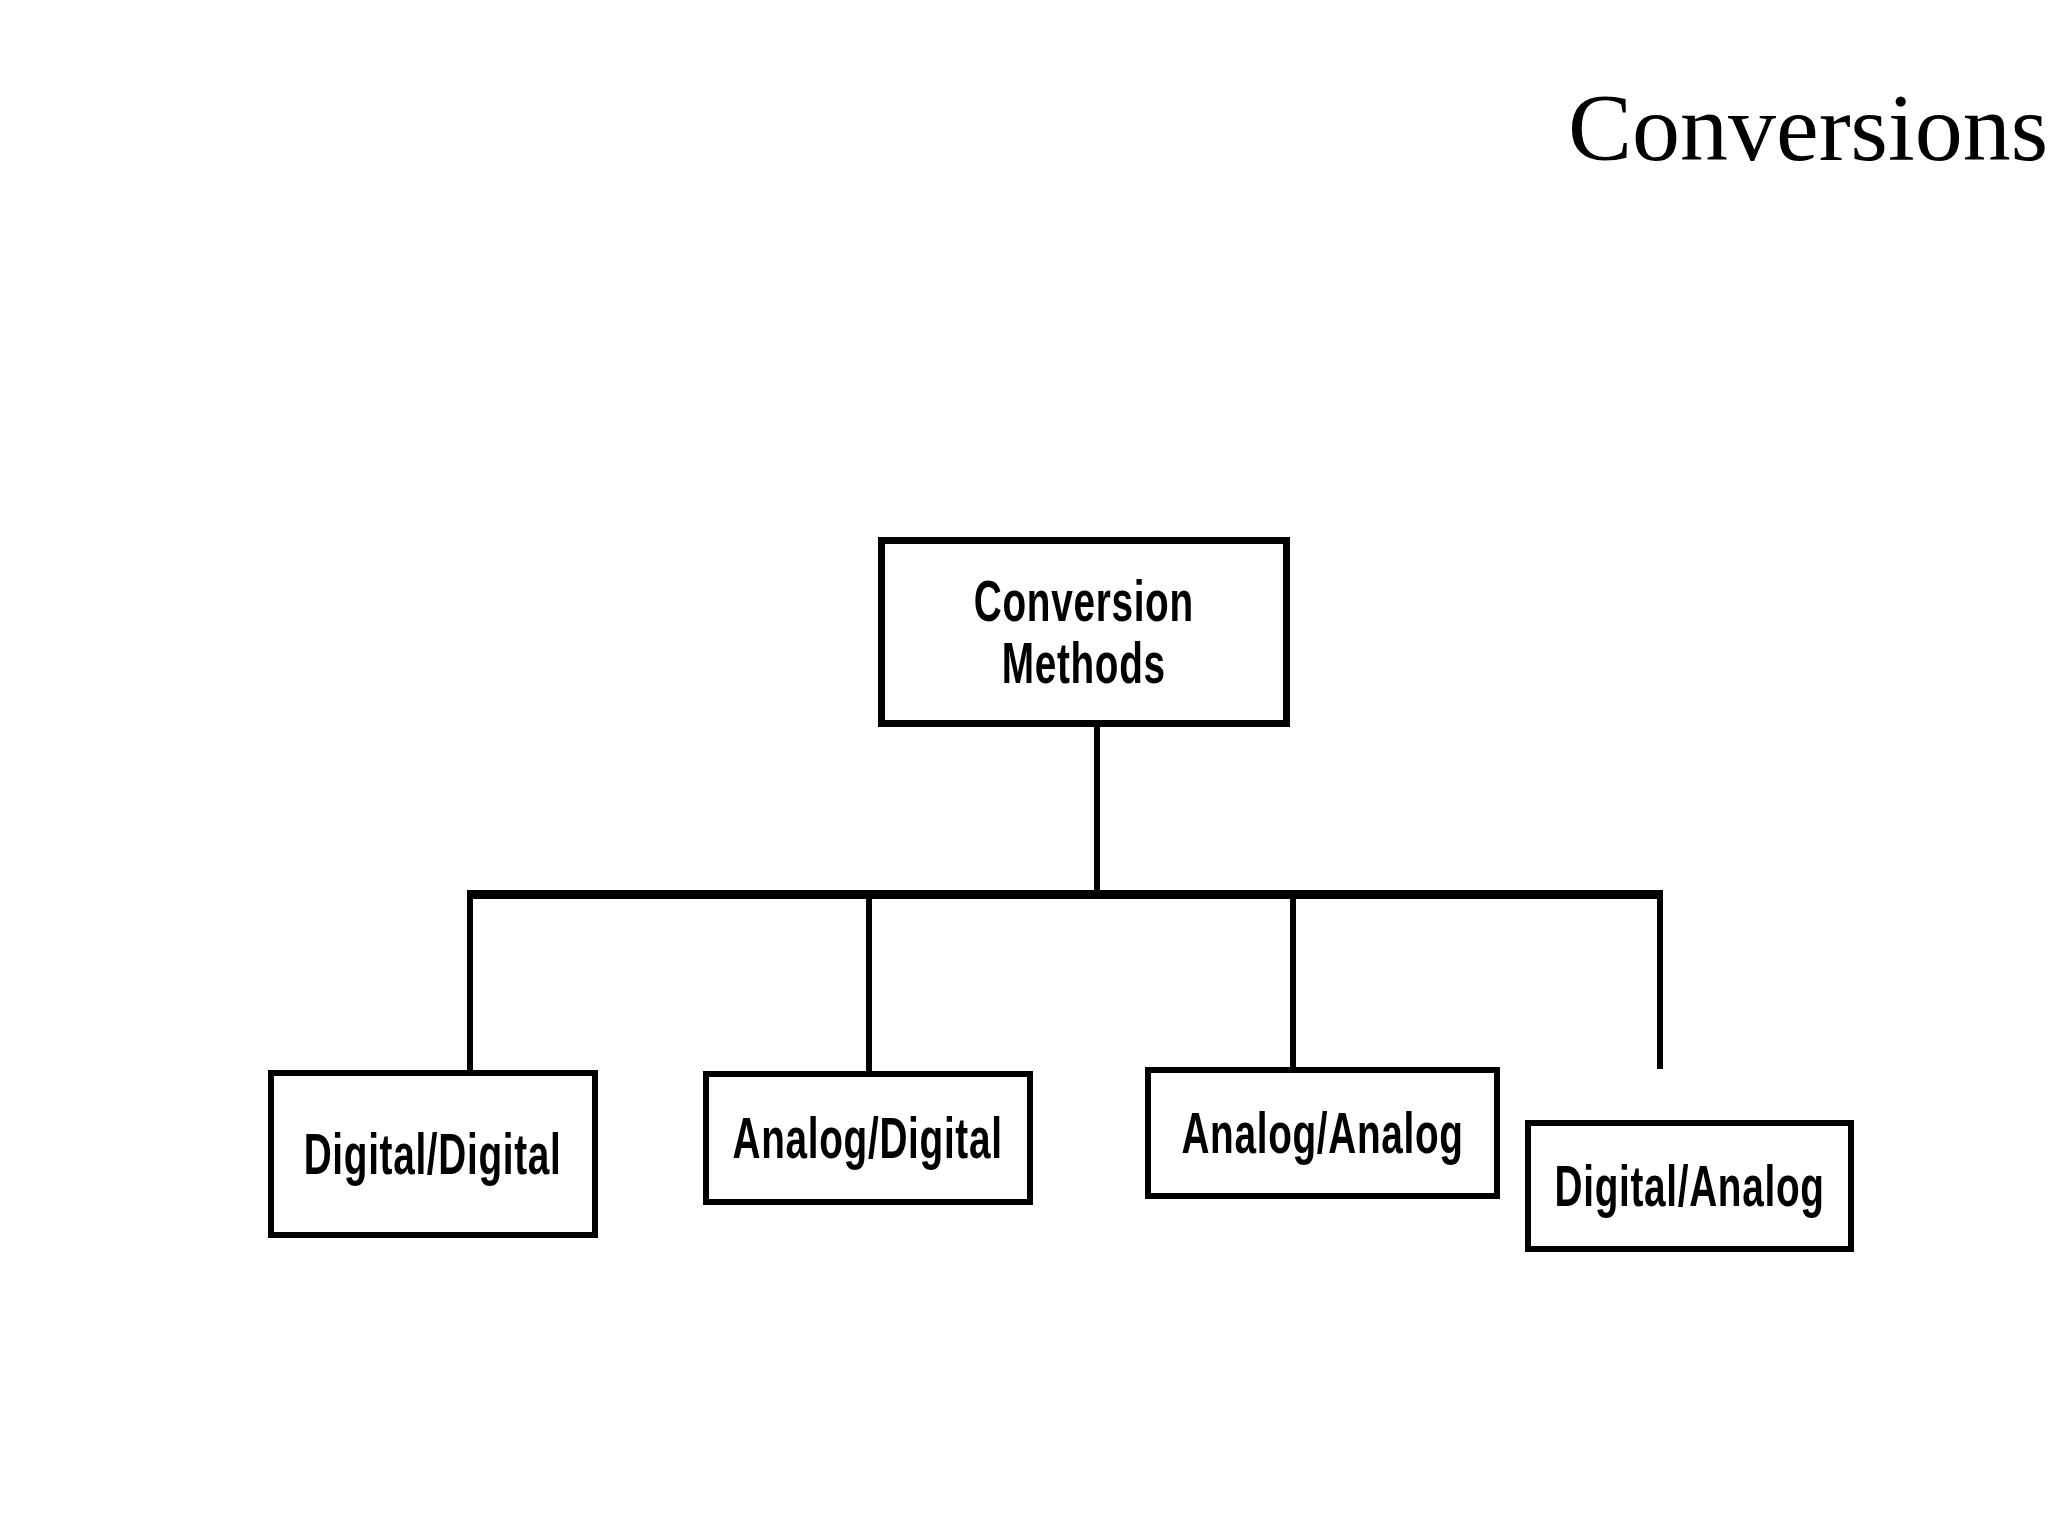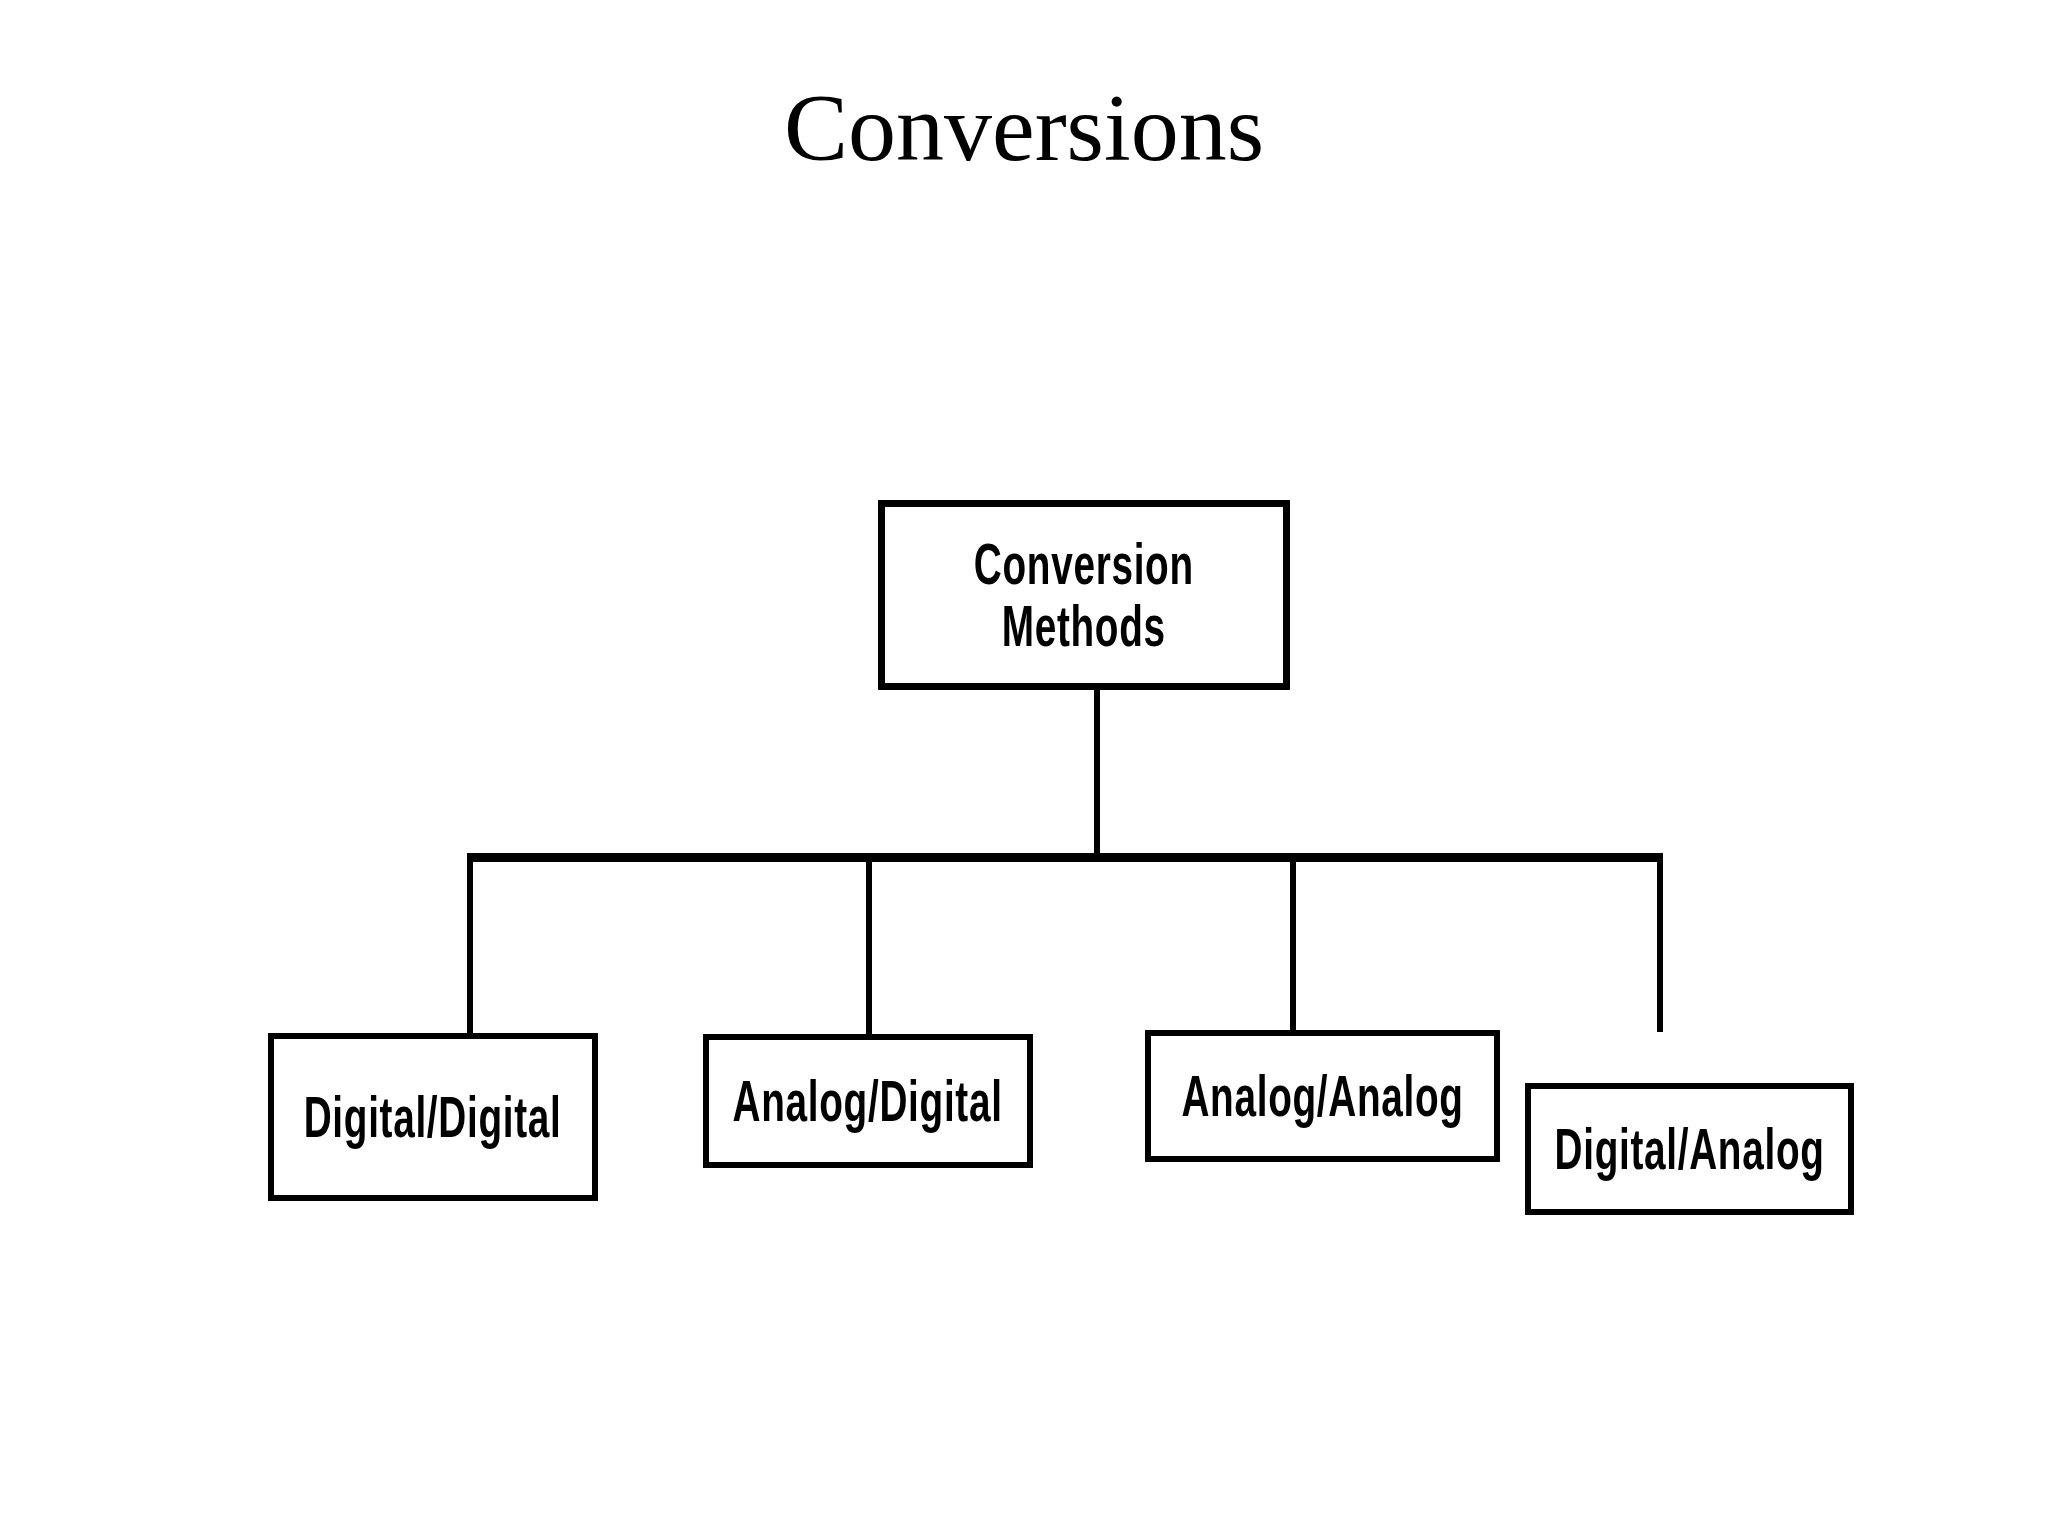--- a/index.html
+++ b/index.html
@@ -14,30 +14,31 @@
     background: var(--bg-color, #ffffff);
     overflow: hidden;
     font-family: "Liberation Sans", sans-serif;
   }
   .title {
     position: absolute;
     top: 78px;
     left: 0;
     width: 100%;
     margin: 0;
-    text-align: center;
+    text-align: right;
     font-family: "Liberation Serif", serif;
     font-weight: 400;
     font-size: 96px;
     line-height: 1.05;
     color: var(--text-color, #000000);
   }
   .diagram {
     position: absolute;
     inset: 0;
+    margin-top: 37px;
   }
   .line {
     position: absolute;
     background: var(--line-color, #000000);
   }
   .line.stem  { left: 1094px; top: 688px; width: 6px;    height: 170px; }
   .line.hbar  { left: 467px;  top: 853px; width: 1196px; height: 9px;  }
   .line.drop1 { left: 467px;  top: 860px; width: 6px;    height: 175px; }
   .line.drop2 { left: 866px;  top: 860px; width: 6px;    height: 176px; }
   .line.drop3 { left: 1290px; top: 860px; width: 6px;    height: 172px; }

